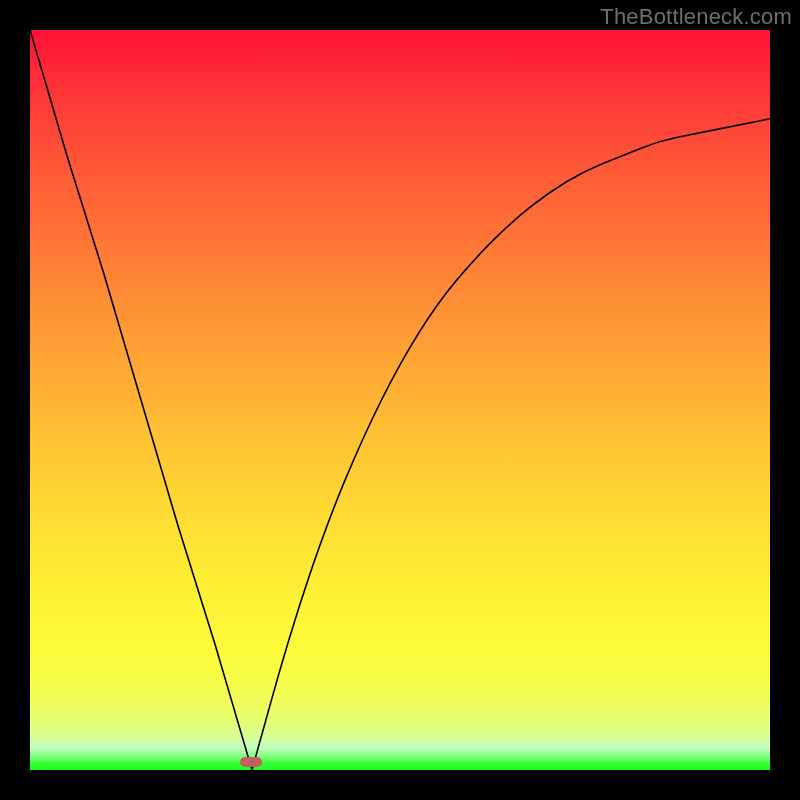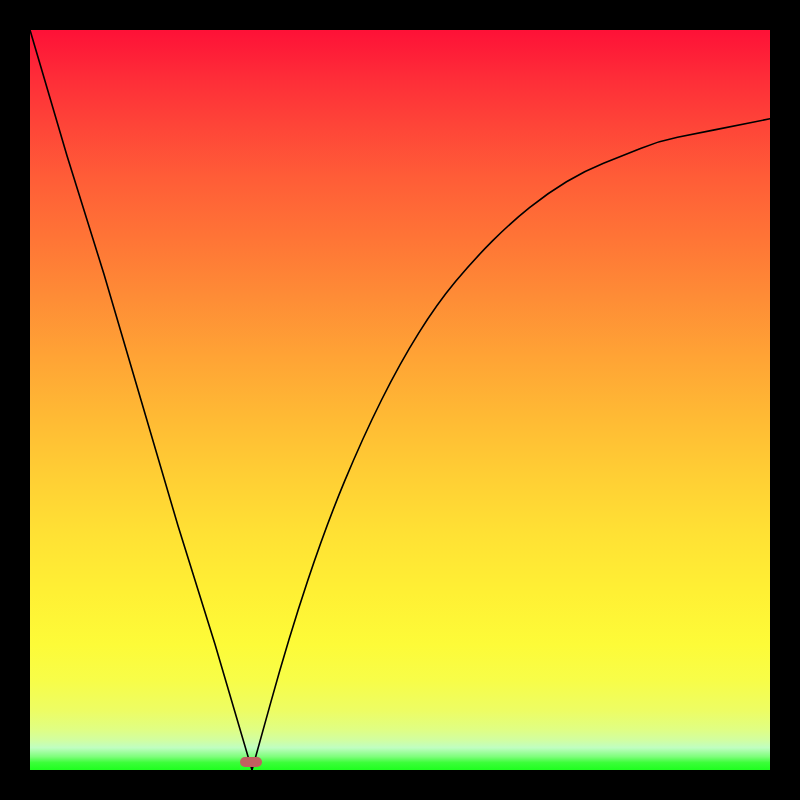--- a/index.html
+++ b/index.html
@@ -79,20 +79,21 @@
     stroke: #000000;
     stroke-width: 1.6;
     stroke-linecap: round;
   }
 </style>
 </head>
 <body>
 
 <div class="outer">
 
+  <div class="watermark">TheBottleneck.com</div>
 
   <div class="plot">
 
     <svg class="curve" viewBox="0 0 740 740" preserveAspectRatio="none">
       <path d="M 0 0 L 37 125.80000000000007 L 74 244.2 L 111 370 L 148 495.79999999999995 L 185 614.2 L 222 740 Q 222 740 240.5 673.4 Q 259 606.8 277.5 551.3 Q 296 495.79999999999995 314.5 451.4 Q 333 407 351.5 370 Q 370 332.99999999999994 388.5 303.4 Q 407.00000000000006 273.8 425.5 251.60000000000002 Q 444 229.40000000000003 462.5 210.9 Q 481 192.39999999999998 499.5 177.59999999999997 Q 518 162.79999999999995 536.5 151.69999999999993 Q 555 140.5999999999999 573.5 133.2 Q 592 125.80000000000007 610.5 118.40000000000003 Q 629 111 647.5 107.30000000000001 Q 666 103.60000000000002 684.5 99.90000000000003 Q 703 96.20000000000005 721.5 92.5 T 740 88.79999999999995"></path>
     </svg>
 
     <div class="marker" style="left: 210px; top: 727px;"></div>
 
   </div>

